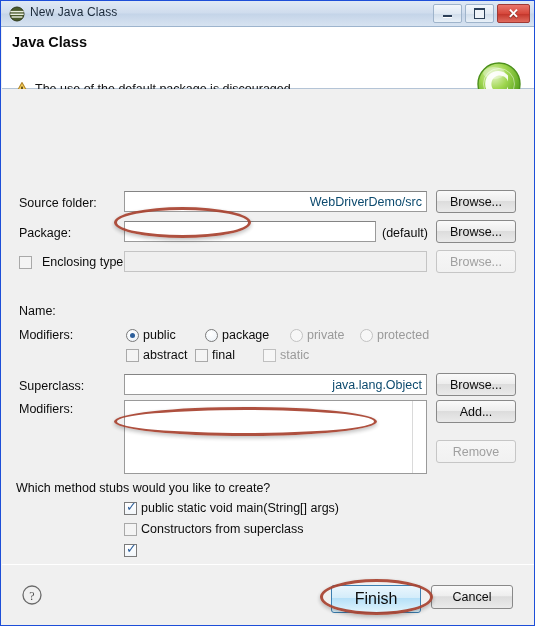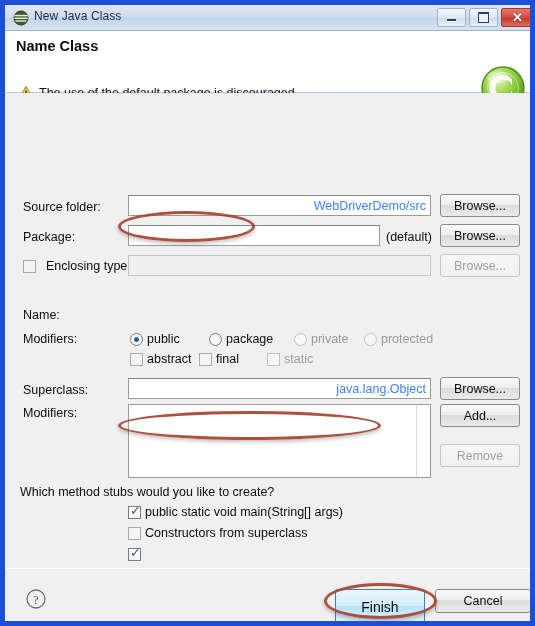--- a/index.html
+++ b/index.html
@@ -9,21 +9,21 @@
   }
   body {
     font-family: "Liberation Sans", sans-serif;
   }
   #dialog {
     position: relative;
     width: 535px;
     height: 626px;
     box-sizing: border-box;
     background: #f0f0f0;
-    border: 5px solid #1d4ed8;
+    border: 1px solid #1d4ed8;
     overflow: hidden;
   }
 
   
   .titlebar {
     position: absolute;
     left: 0; top: 0;
     width: 535px; height: 26px;
     background: linear-gradient(to bottom, #dfe9f5 0%, #cfdced 48%, #c4d4e8 52%, #d7e3f1 100%);
     border-bottom: 1px solid #9db4cd;
@@ -133,21 +133,21 @@
   }
   .lbl.dim { color: #9a9a9a; }
 
   .field {
     position: absolute;
     box-sizing: border-box;
     background: #ffffff;
     border: 1px solid #9a9a9a;
     border-top-color: #848484;
     font-size: 12.5px;
-    color: #3b82f6;
+    color: #0c4a6e;
     padding: 2px 4px;
     line-height: 16px;
     height: 21px;
     overflow: hidden;
     white-space: nowrap;
   }
   .field.disabled {
     background: #efefef;
     border-color: #c4c4c4;
     color: #9a9a9a;
@@ -244,33 +244,33 @@
     background: #ffffff;
   }
   .help-icon {
     position: absolute;
     left: 20px; top: 583px;
     width: 22px; height: 22px;
   }
   .btn-finish {
     position: absolute;
     left: 330px; top: 584px;
-    width: 90px; height: 35px;
+    width: 90px; height: 28px;
     box-sizing: border-box;
     border: 1px solid #3c7fb1;
     border-radius: 3px;
     background: linear-gradient(to bottom, #eaf6fd 0%, #d3ecfa 47%, #b6e0f8 48%, #dff4fd 100%);
-    font-size: 14px;
+    font-size: 16px;
     color: #0c0c0c;
     display: flex; align-items: center; justify-content: center;
   }
   .btn-cancel {
     position: absolute;
     left: 430px; top: 584px;
-    width: 96px; height: 24px;
+    width: 82px; height: 24px;
     box-sizing: border-box;
     border: 1px solid #898989;
     border-radius: 3px;
     background: linear-gradient(to bottom, #fafafa 0%, #ededed 47%, #dcdcdc 48%, #eaeaea 100%);
     font-size: 12.5px;
     color: #0c0c0c;
     display: flex; align-items: center; justify-content: center;
   }
 
   
@@ -312,21 +312,21 @@
         </span>
     </div>
     <div class="winbtn winbtn-close">
       <span class="glyph">
           <span class="close-x">✕</span>
         </span>
     </div>
   </div>
 
   <div class="header">
-    <div class="header-title">Name Class</div>
+    <div class="header-title">Java Class</div>
     <span class="header-warn-icon">
       <svg width="16" height="16" viewBox="0 0 16 16">
         <path d="M8 1.5 L15 14 H1 Z" fill="#f6cf5a" stroke="#b0852a" stroke-width="1.1" stroke-linejoin="round"></path>
         <rect x="7.2" y="5.6" width="1.6" height="4.6" fill="#4a3a10"></rect>
         <rect x="7.2" y="11.1" width="1.6" height="1.6" fill="#4a3a10"></rect>
       </svg>
     </span>
     <div class="header-msg">The use of the default package is discouraged.</div>
     <span class="header-badge">
       <svg width="48" height="48" viewBox="0 0 48 48">

